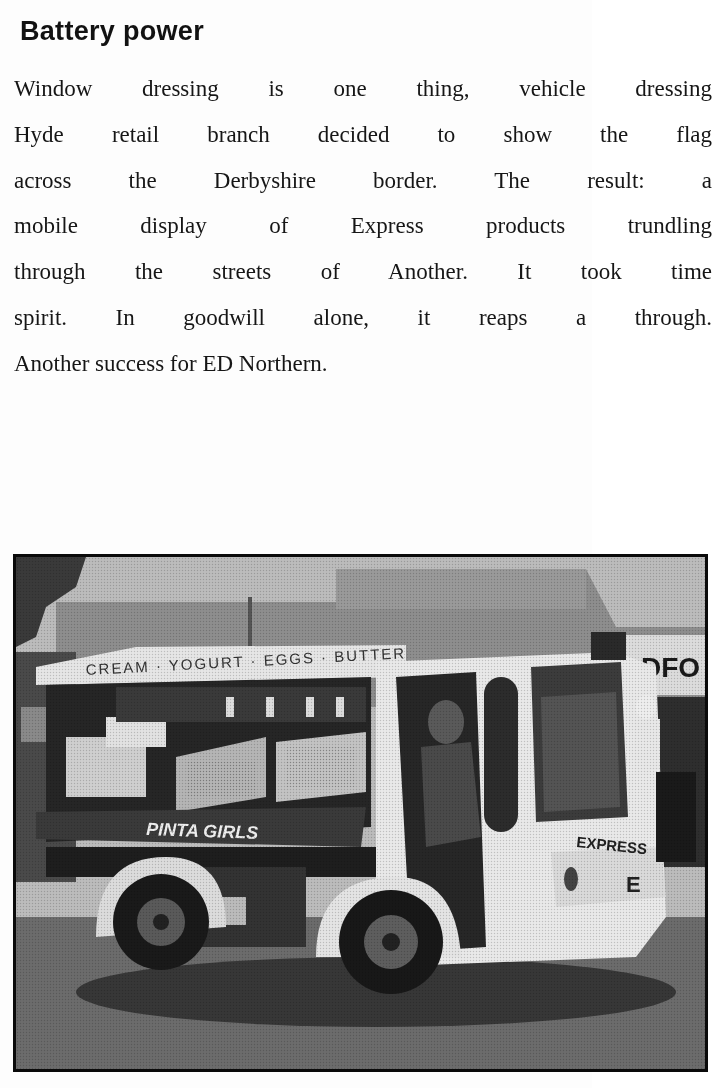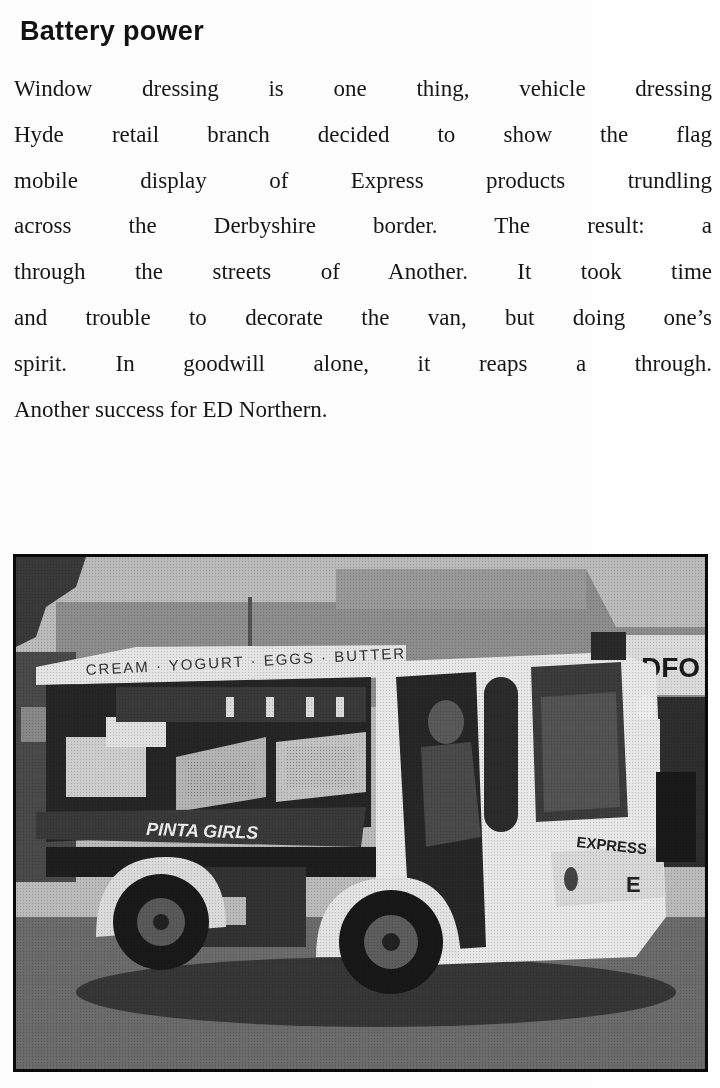--- a/index.html
+++ b/index.html
@@ -76,24 +76,23 @@
 </head>
 <body>
 
 <div class="page">
 
   <h1 class="heading">Battery power</h1>
 
   <div class="body-text">
     <span class="line">Window dressing is one thing, vehicle dressing</span>
     <span class="line">Hyde retail branch decided to show the flag</span>
+    <span class="line">across the Derbyshire border. The result: a</span>
     <span class="line">mobile display of Express products trundling</span>
-    <span class="line">across the Derbyshire border. The result: a</span>
     <span class="line">through the streets of Another. It took time</span>
-    <span class="line">and trouble to decorate the van, but doing one’s</span>
     <span class="line">spirit. In goodwill alone, it reaps a through.</span>
     <span class="line last">Another success for ED Northern.</span>
   </div>
 
   <div class="photo-frame">
     <svg viewBox="0 0 689 512" preserveAspectRatio="none">
       <defs>
         <pattern id="halftone" width="3" height="3" patternUnits="userSpaceOnUse">
           <rect width="3" height="3" fill="none"></rect>
           <circle cx="1.5" cy="1.5" r="0.7" fill="#000" fill-opacity="0.18"></circle>

